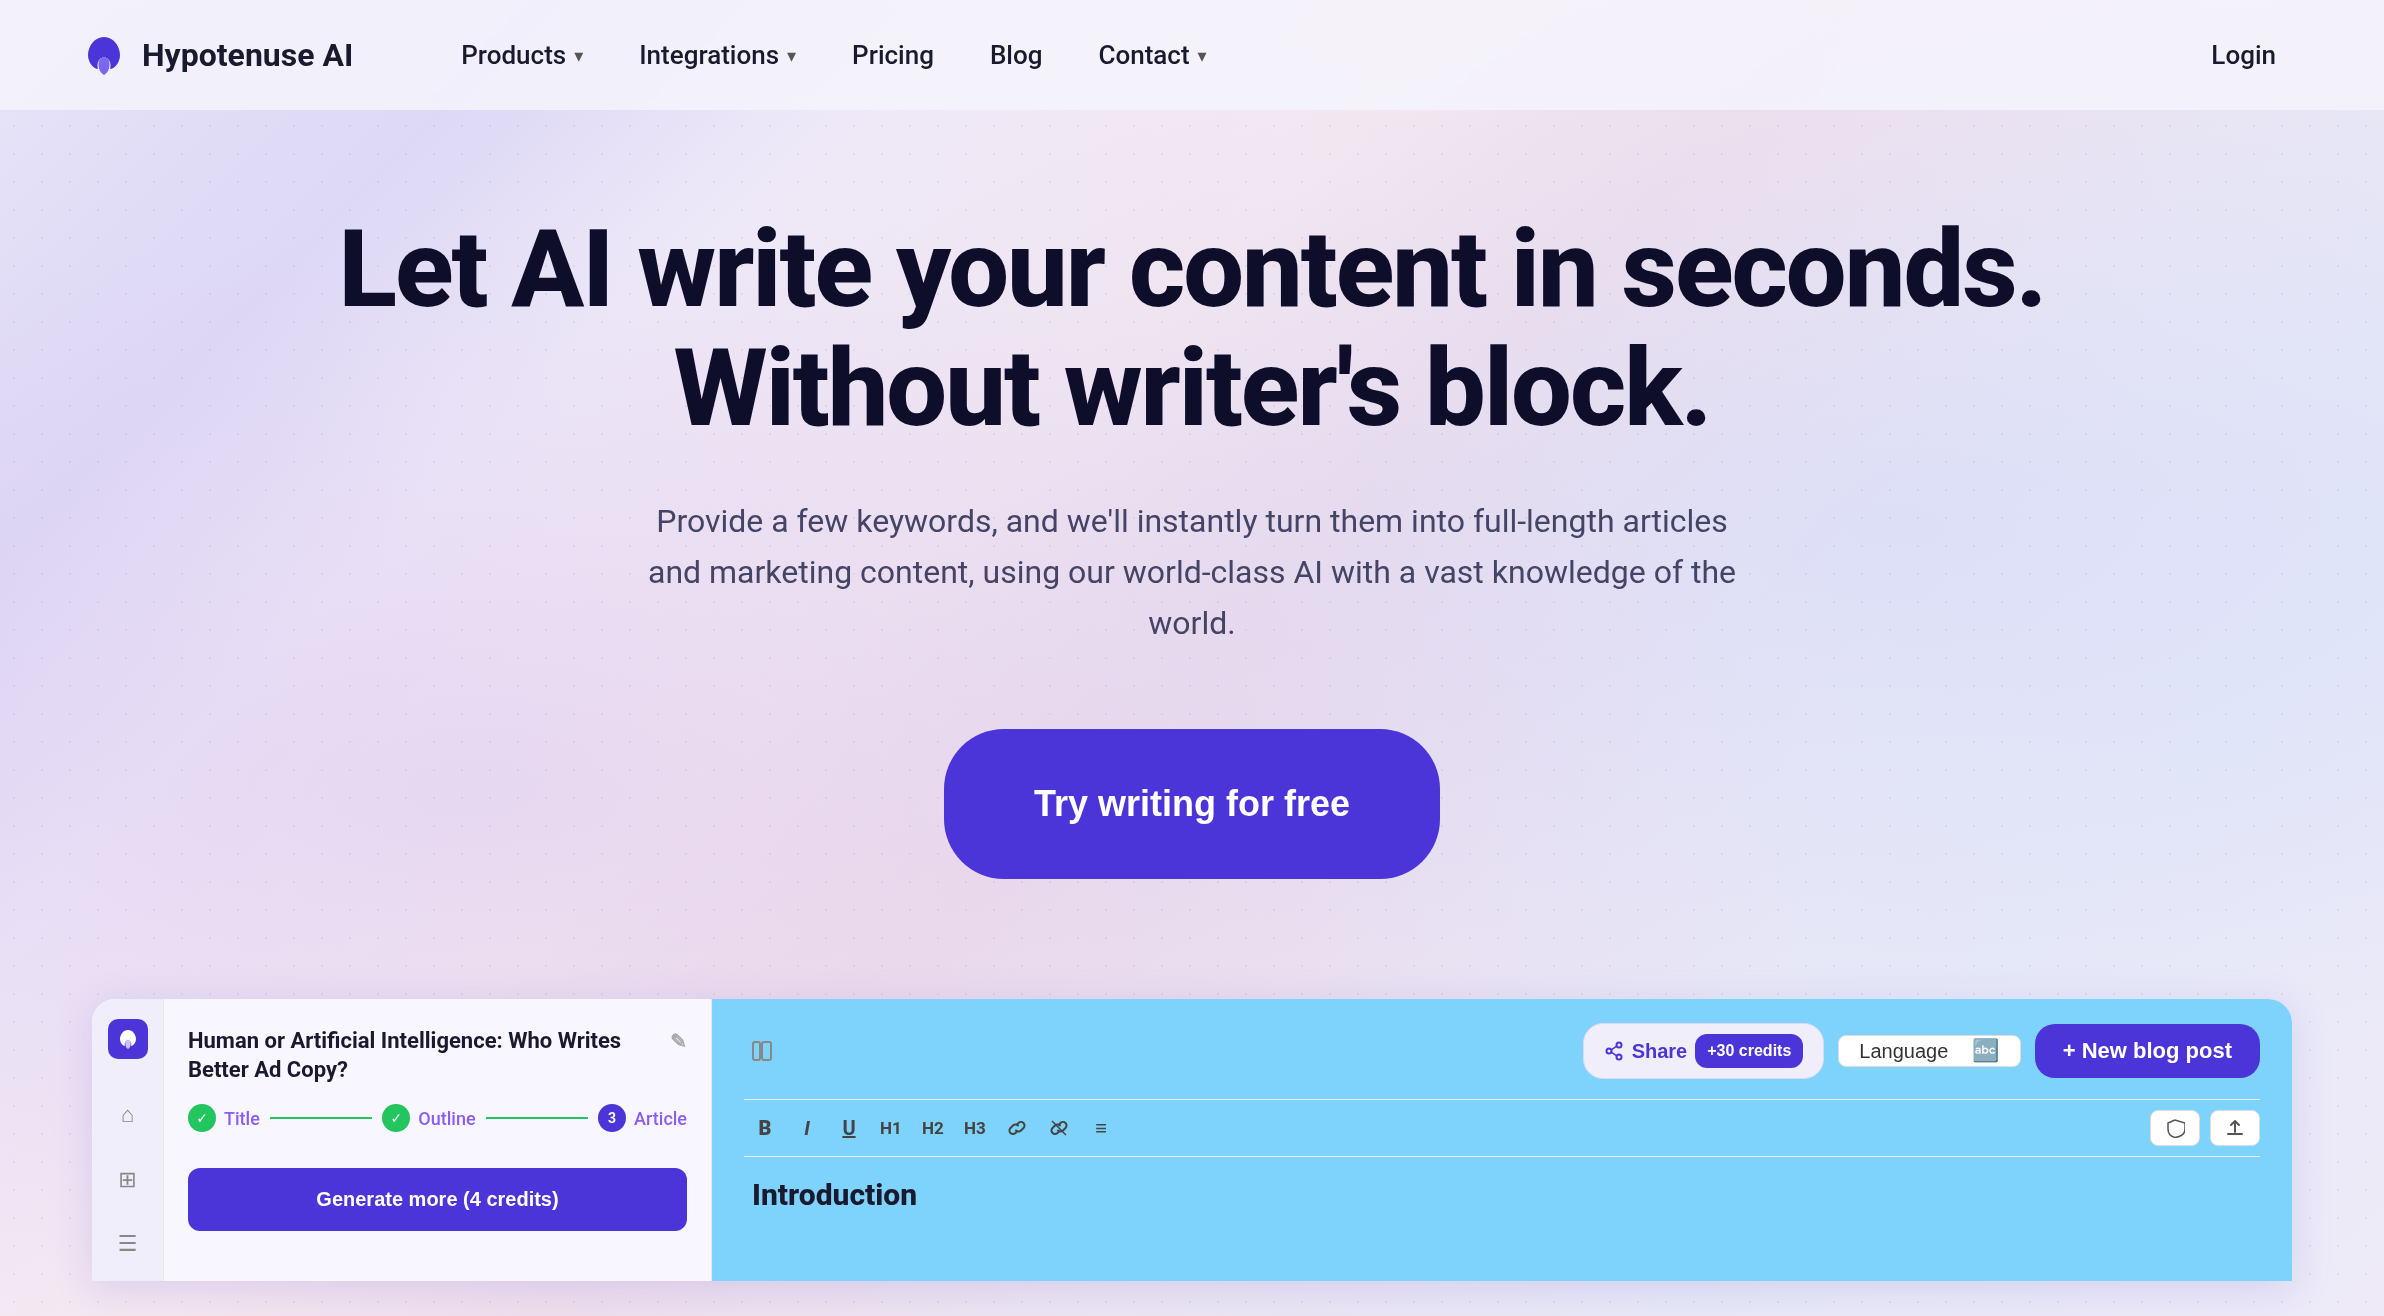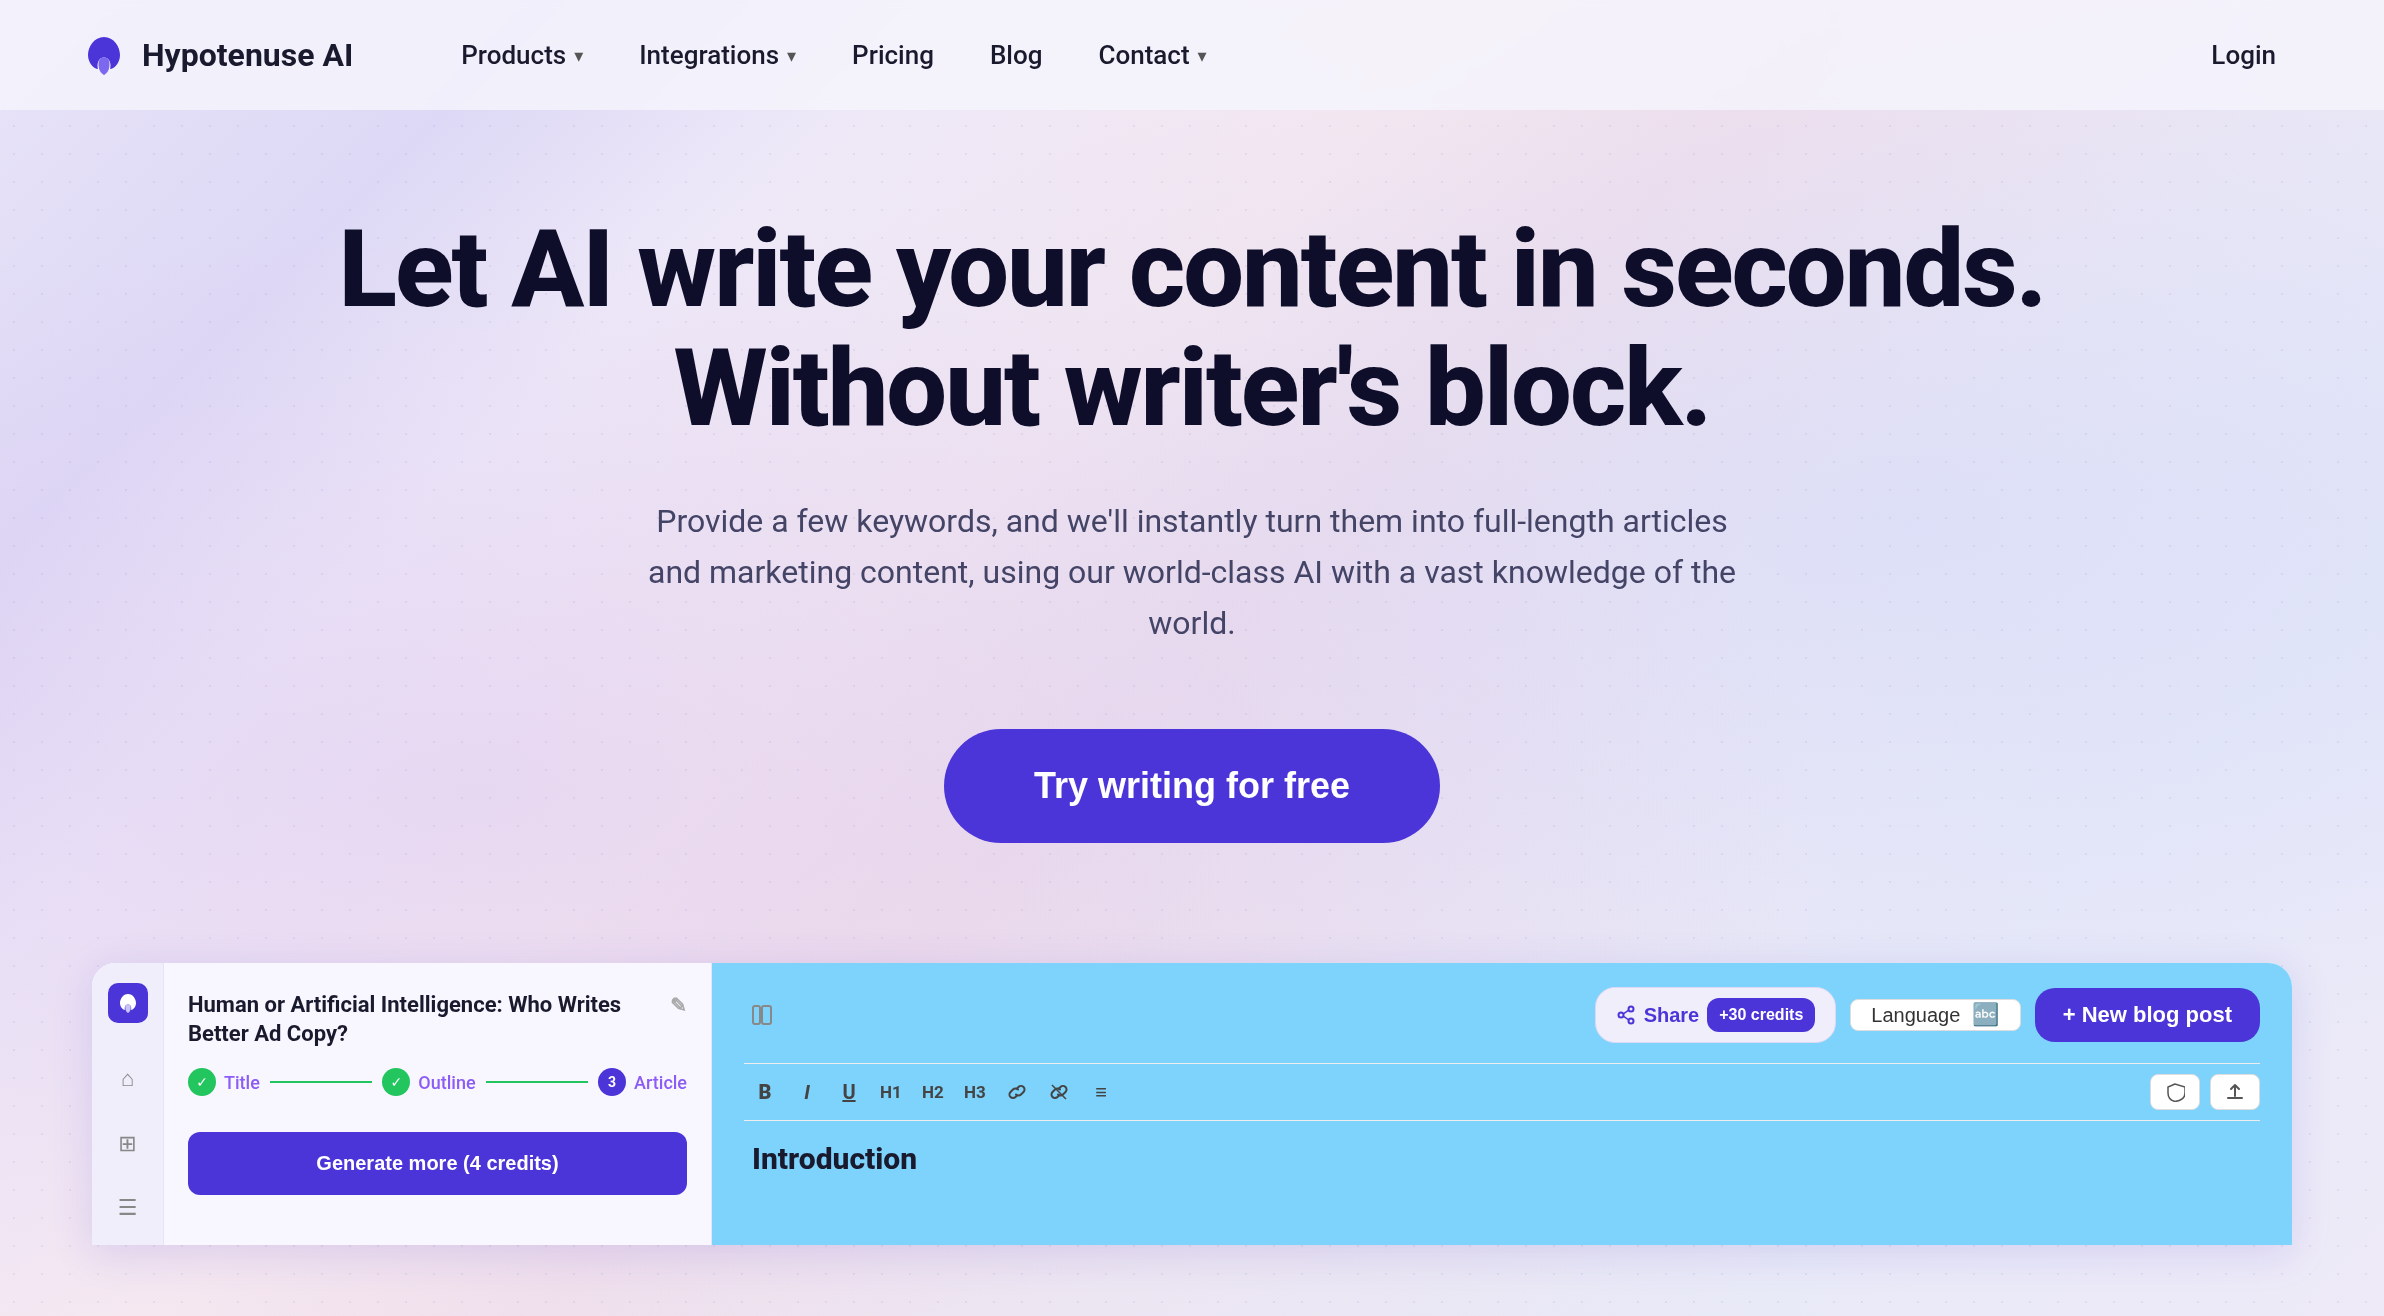--- a/index.html
+++ b/index.html
@@ -146,21 +146,21 @@
       max-width: 1100px;
       margin: 0 auto 80px;
       line-height: 1.6;
     }
 
     .hero-cta-btn {
       background: #4b35d8;
       color: #fff;
       border: none;
       border-radius: 60px;
-      padding: 36px 90px;
+      padding: 54px 90px;
       font-size: 36px;
       font-weight: 600;
       cursor: pointer;
       display: inline-block;
     }
 
     
     .demo-section {
       position: relative;
       z-index: 5;
@@ -377,21 +377,21 @@
       color: #fff;
       border-radius: 12px;
       padding: 8px 12px;
       font-size: 16px;
       font-weight: 600;
     }
 
     .language-btn {
       display: flex;
       align-items: center;
-      gap: 12px;
+      gap: 24px;
       border: 1px solid #ddd;
       border-radius: 8px;
       padding: 2px 20px;
       font-size: 20px;
       font-weight: 500;
       color: #333;
       cursor: pointer;
       background: #fff;
     }
 

